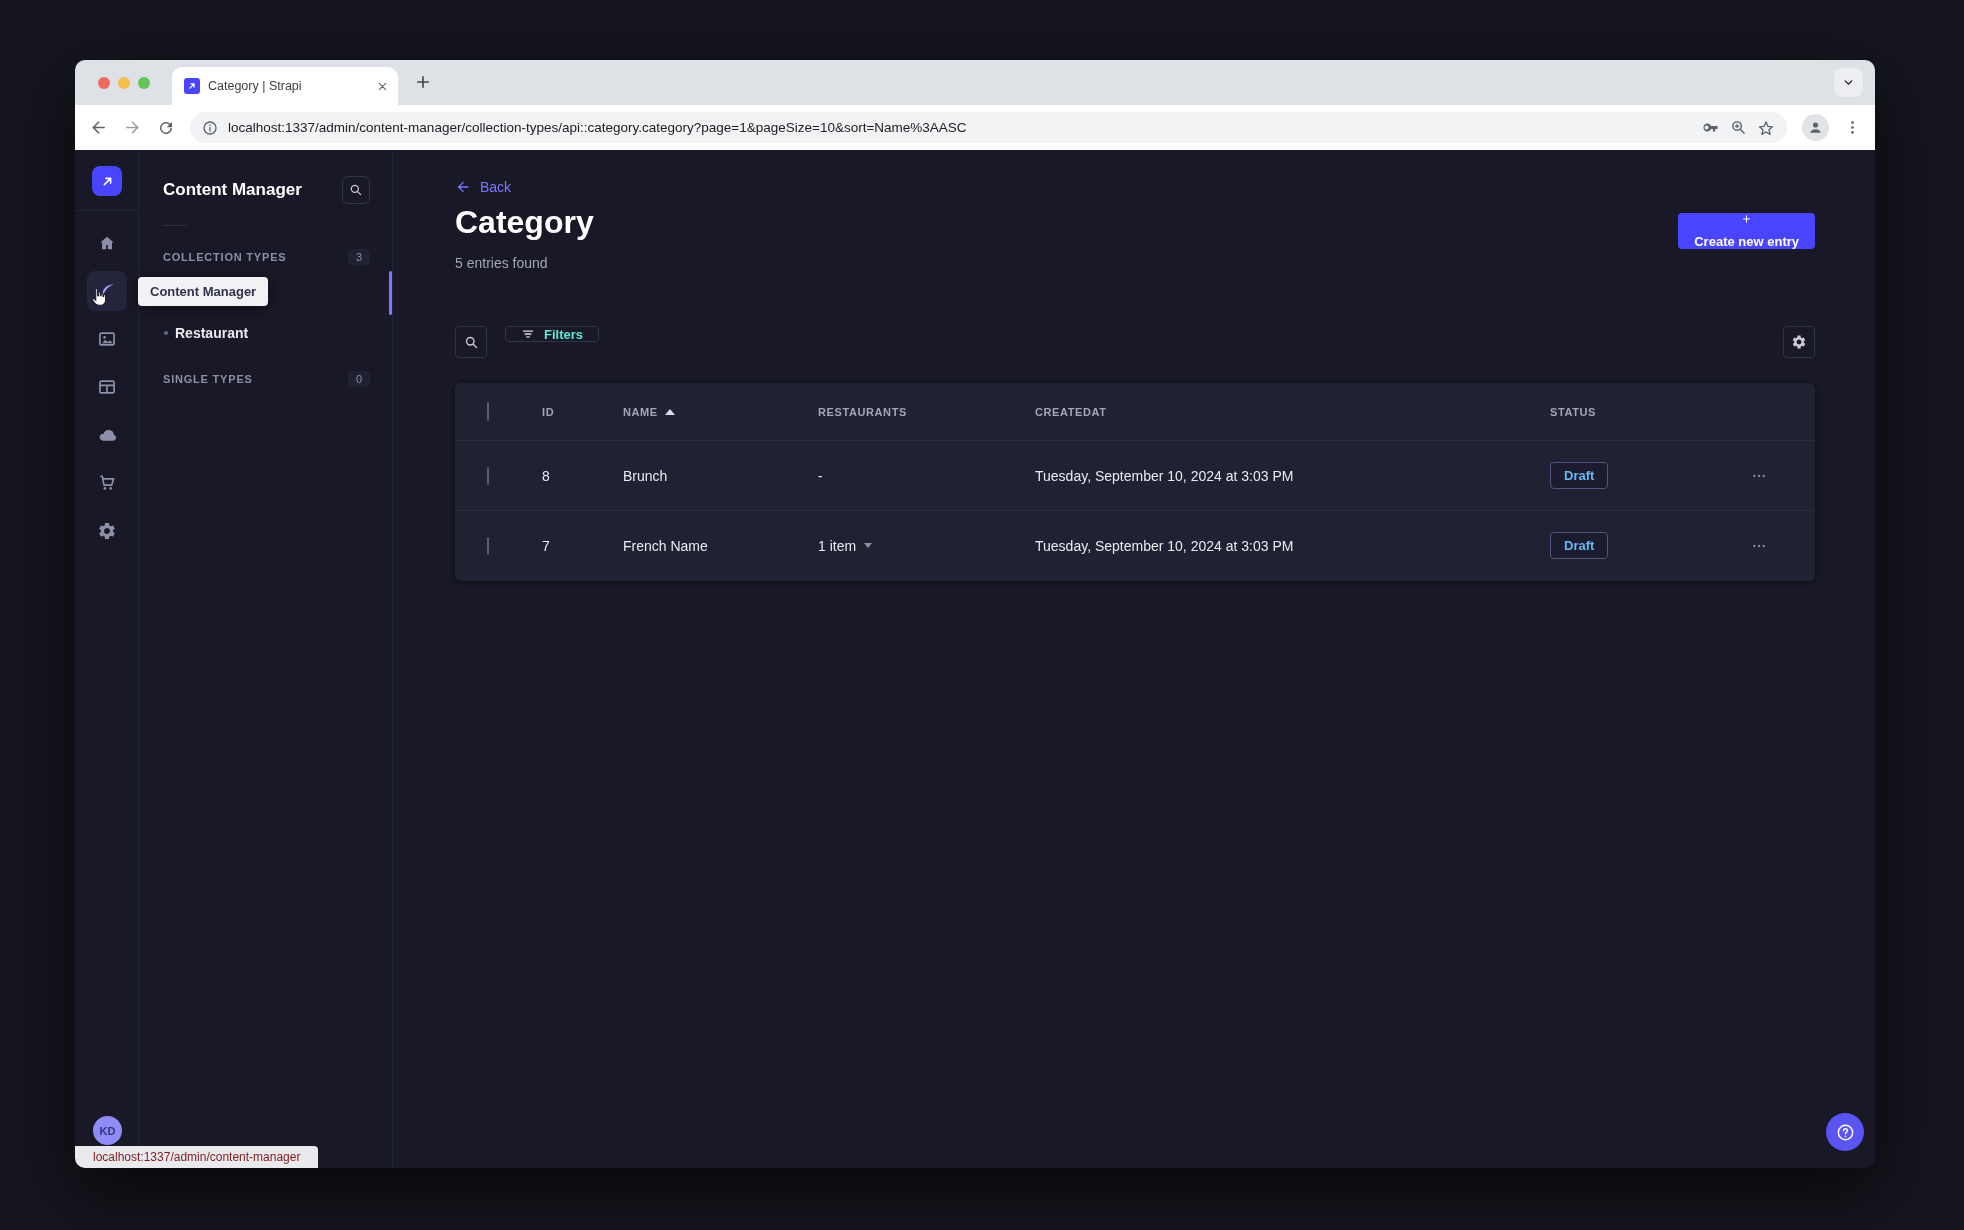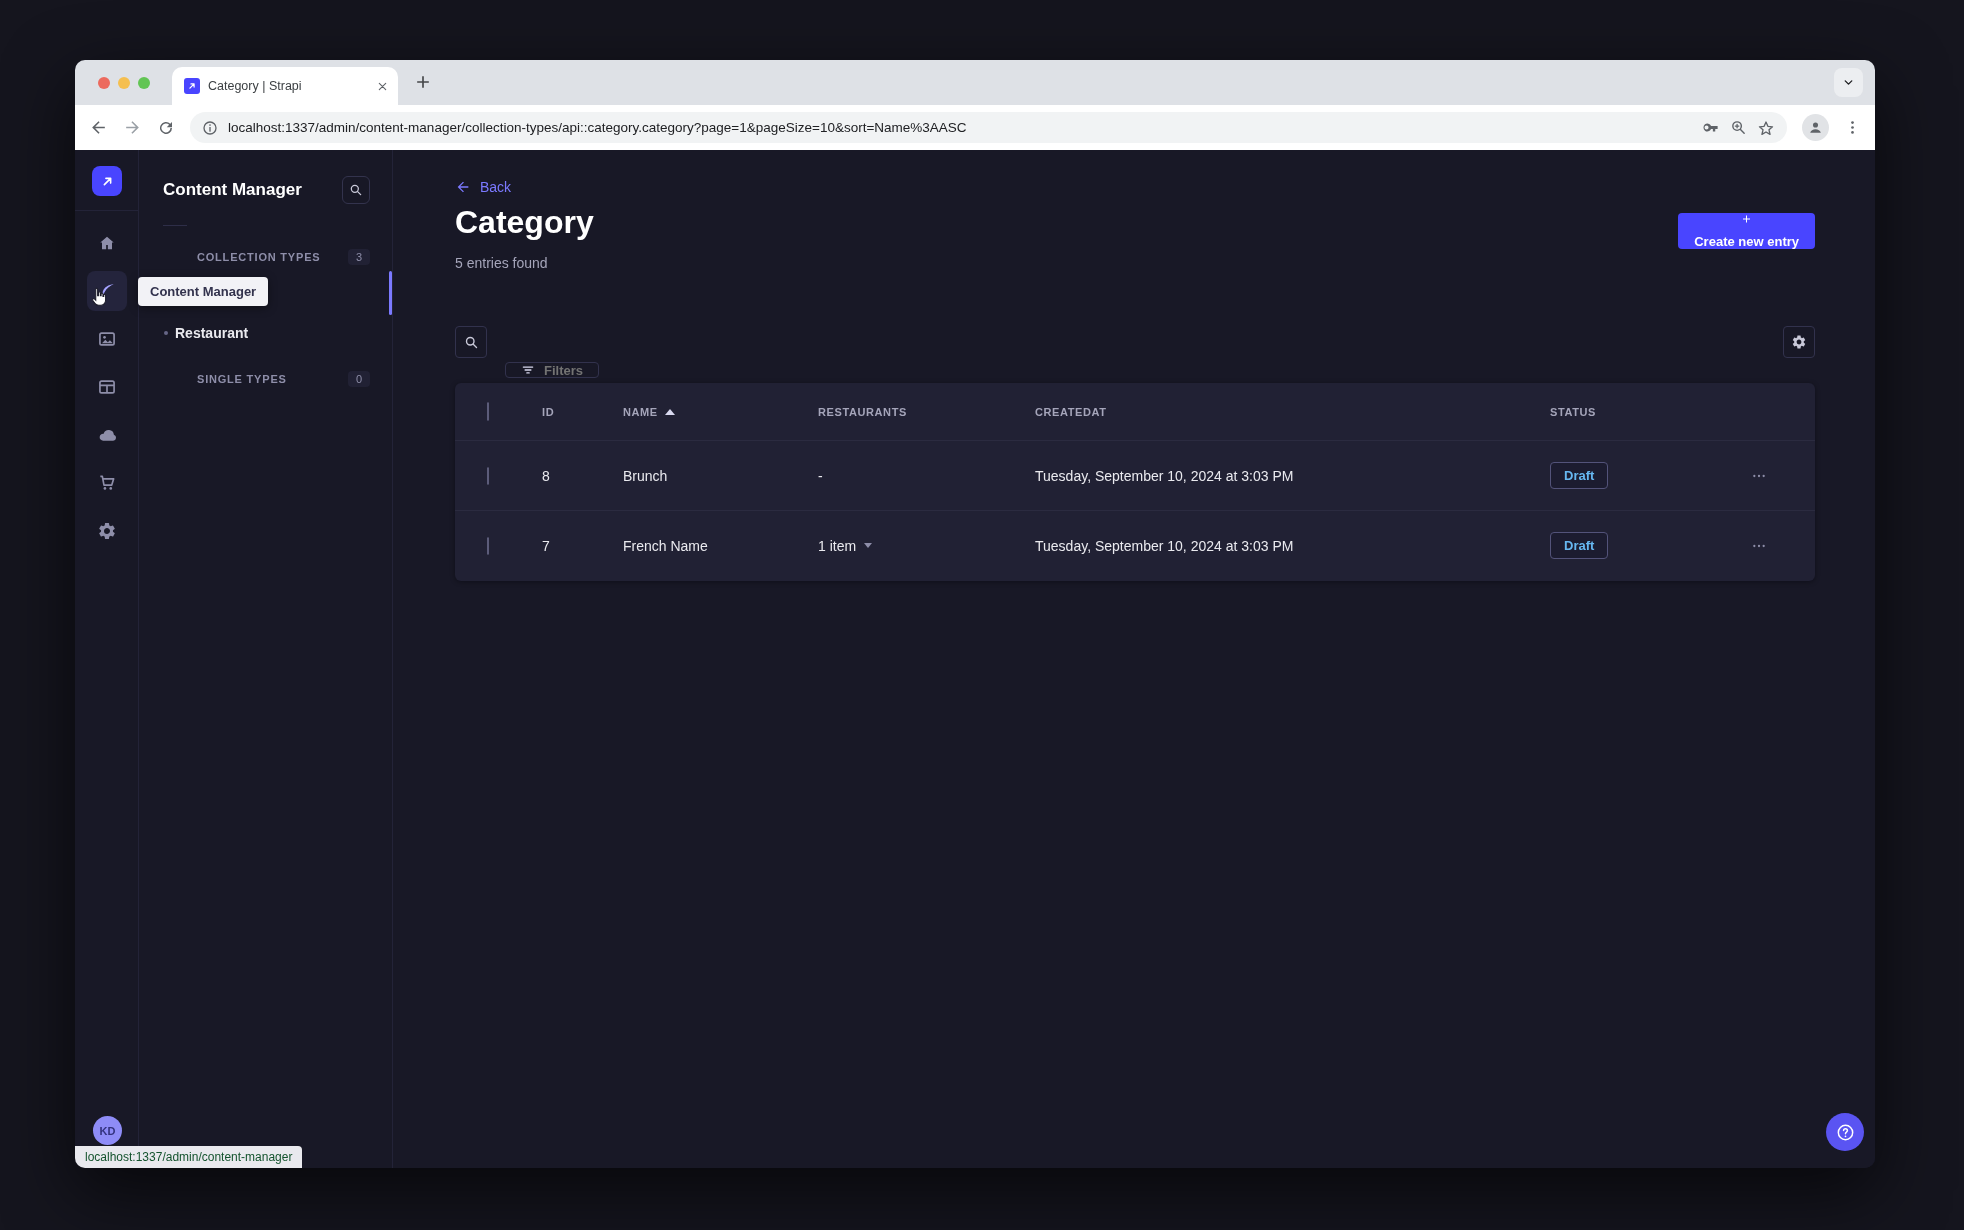--- a/index.html
+++ b/index.html
@@ -68,43 +68,43 @@
     display:grid; place-items:center;
   }
 
   
   .subnav { position:absolute; left:64px; top:0; bottom:0; width:254px; border-right:1px solid #232338; }
   .subnav-head { display:flex; align-items:center; justify-content:space-between; padding:26px 22px 0 24px; }
   .subnav-title { font-size:17px; font-weight:bold; color:#ffffff; }
   .subnav-search { width:28px; height:28px; border:1px solid #33334d; border-radius:6px; display:grid; place-items:center; color:#c9c9d9; background:transparent; }
   .subnav-divider { margin:21px 0 0 24px; width:24px; border-top:1px solid #2e2e48; }
   .section-row { margin-top:23px; padding:0 22px 0 24px; display:flex; align-items:center; justify-content:space-between; }
-  .section-label { font-size:11px; font-weight:bold; letter-spacing:.8px; color:#8e8ea9;margin-left:34px; }
+  .section-label { font-size:11px; font-weight:bold; letter-spacing:.8px; color:#8e8ea9; }
   .section-badge { background:#212134; border-radius:4px; padding:2px 8px; font-size:11px; color:#8e8ea9; }
   .subnav-items { margin-top:8px; }
   .subnav-item { position:relative; height:40px; display:flex; align-items:center; padding-left:36px; font-size:14px; color:#eaeaef;font-weight:bold; }
   .subnav-item .bullet { position:absolute; left:25px; width:4px; height:4px; border-radius:50%; background:#666687; }
   .subnav-item.active { color:#7b79ff; }
   .subnav-item.active .bullet { background:#7b79ff; }
   .subnav-item.active::after { content:""; position:absolute; right:0; top:-2px; bottom:-2px; width:3px; background:#7b79ff; border-radius:2px; }
 
   
   .nav-tooltip {
     position:absolute; left:63px; top:127px; height:29px; z-index:6;
     background:#f2f2f6; color:#32324d; font-size:13px; font-weight:bold;
     line-height:29px; padding:0 12px; border-radius:4px;
     box-shadow:0 2px 10px rgba(0,0,0,.4); white-space:nowrap;
   }
   .hand-cursor { position:absolute; left:13px; top:136px; z-index:7; }
 
   
   .status-tip {
     position:absolute; left:0; bottom:0; z-index:6;
-    background:#e9e9ee; color:#14532d; font-size:12px;
-    padding:4px 10px; border-radius:0 4px 0 0; white-space:nowrap;
+    background:#e9e9ee; color:#7f1d1d; font-size:12px;
+    padding:4px 18px; border-radius:0 4px 0 0; white-space:nowrap;
   }
 
   
   .main { position:absolute; left:318px; right:0; top:0; bottom:0; }
   .back-row { position:absolute; left:62px; top:29px; display:flex; align-items:center; gap:9px; color:#7b79ff; font-size:14px; }
   .page-title { position:absolute; left:62px; top:54px; font-size:32px; font-weight:bold; color:#ffffff; }
   .page-subtitle { position:absolute; left:62px; top:105px; font-size:14px; color:#a5a5ba; }
   .create-btn {
     position:absolute; right:60px; top:63px; height:36px;
     background:#4945ff; border:none; border-radius:4px; color:#fff;
@@ -116,22 +116,22 @@
 
   .filter-row { position:absolute; left:62px; right:60px; top:176px; height:32px; }
   .icon-sq-btn {
     width:32px; height:32px; border:1px solid #32324d; border-radius:4px;
     background:transparent; color:#c9c9d9; display:grid; place-items:center;
   }
   .search-btn { position:absolute; left:0; top:0; }
   .filters-btn {
     position:absolute; left:50px; top:0; height:16px;
     border:1px solid #32324d; border-radius:4px; background:transparent;
-    color:#737373; font-size:13px; font-weight:bold; padding:0 15px;
-    display:flex; align-items:center; gap:9px; font-family:inherit;margin-top:36px;
+    color:#5eead4; font-size:13px; font-weight:bold; padding:0 15px;
+    display:flex; align-items:center; gap:9px; font-family:inherit;
   }
   .filters-btn .f-ico { color:#d9d9ef; }
   .cog-btn { position:absolute; right:0; top:0; }
 
   
   .table {
     position:absolute; left:62px; right:60px; top:233px; height:198px;
     background:#212134; border-radius:6px;
     box-shadow:0 1px 5px rgba(3,3,8,.4);
   }

